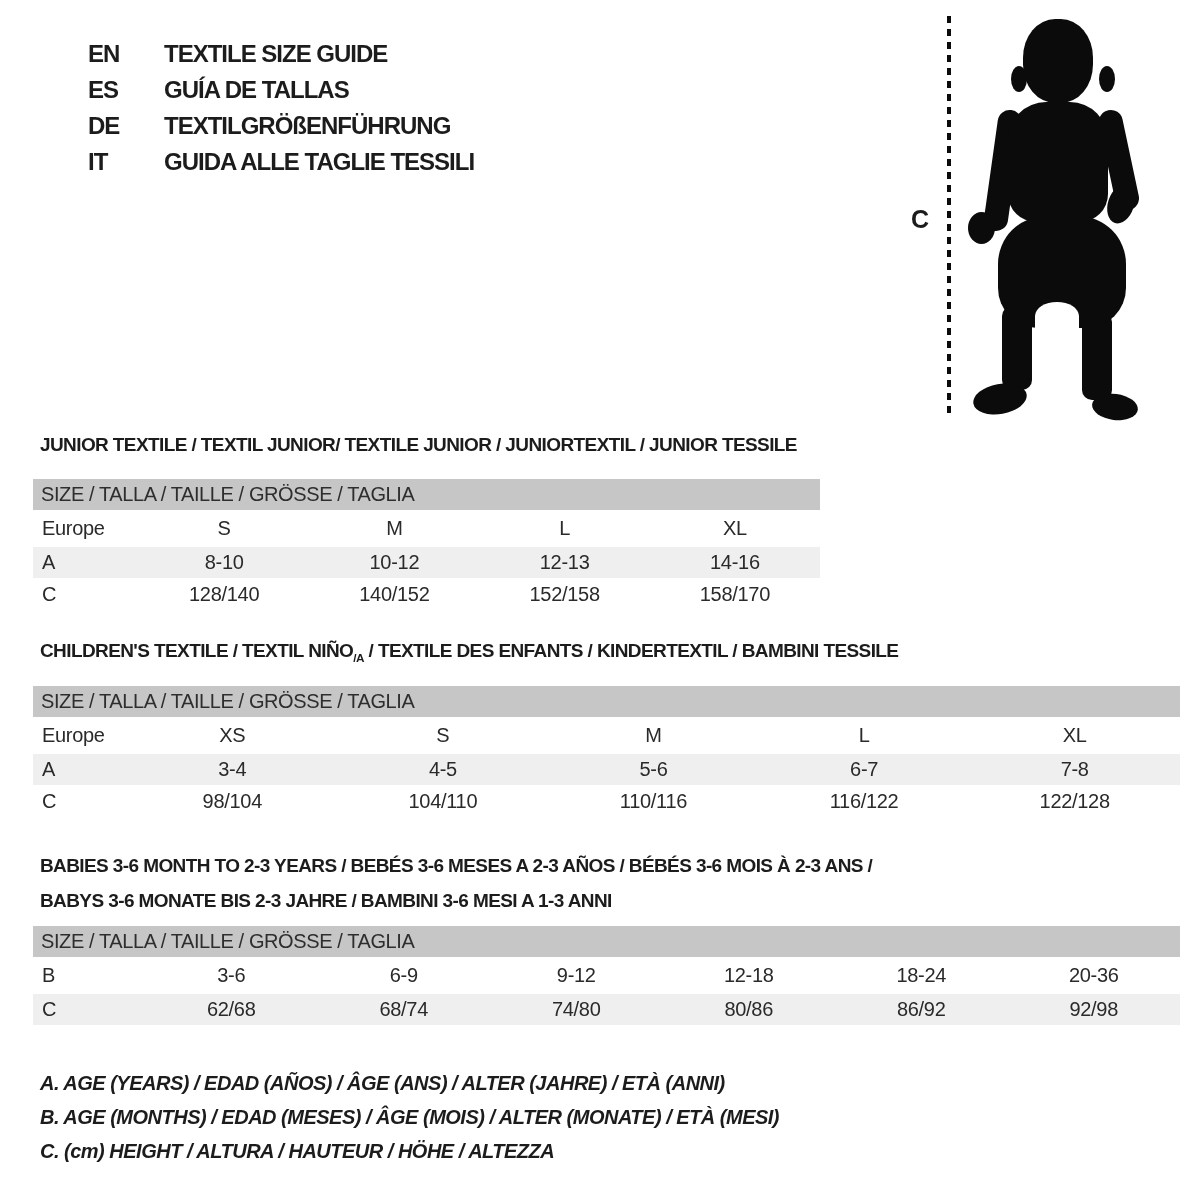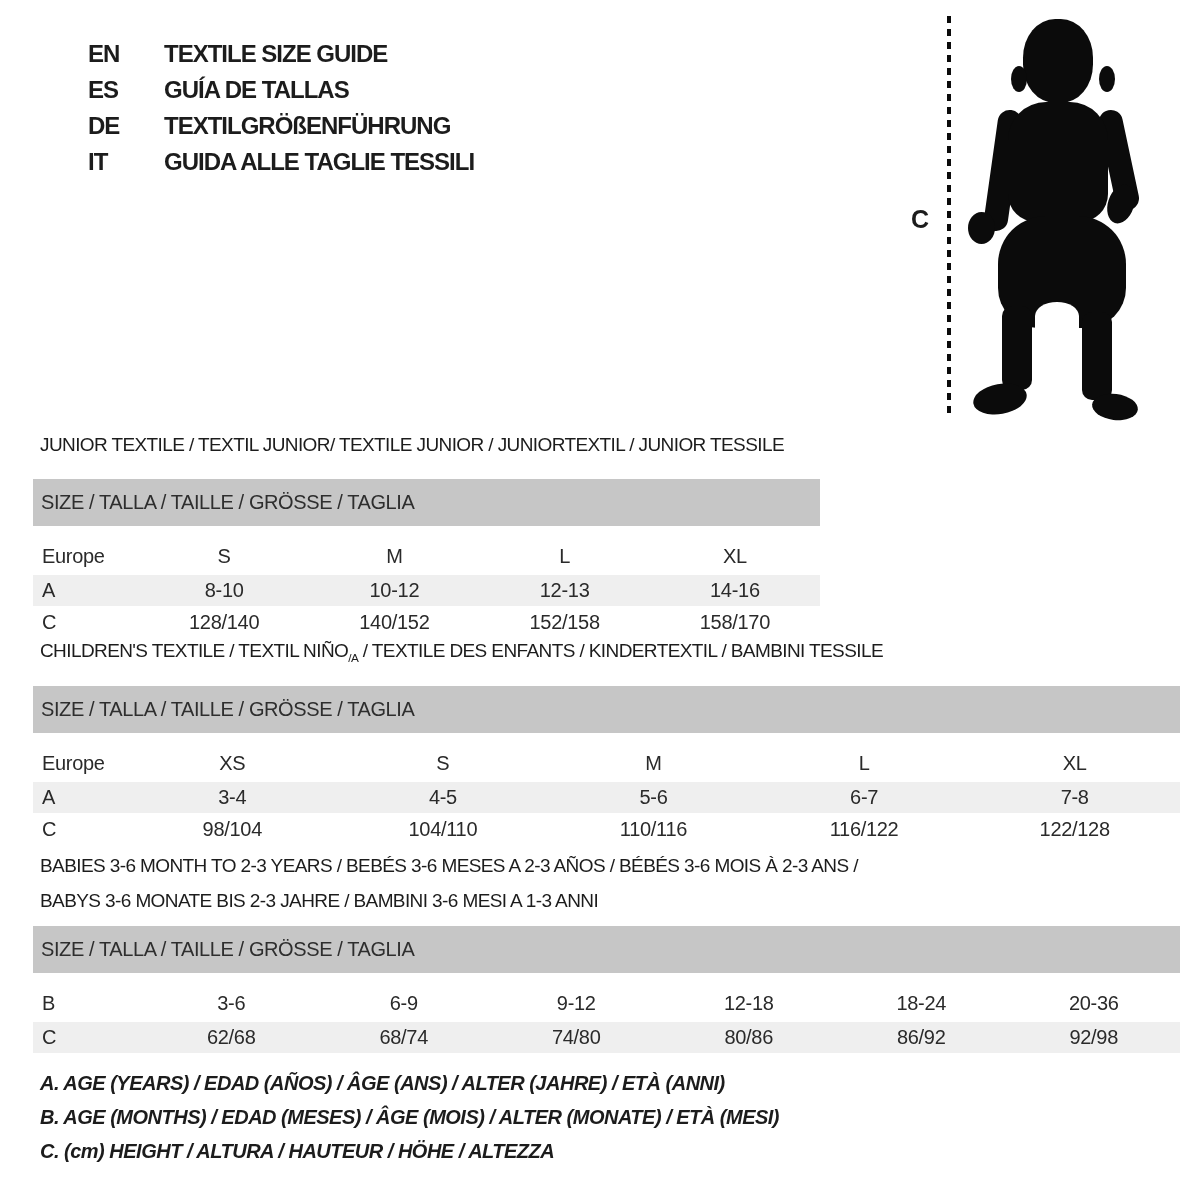--- a/index.html
+++ b/index.html
@@ -27,36 +27,36 @@
   .sil .arm-r  { left:138px; top:96px;  width:24px;  height:102px; border-radius:12px; transform-origin:50% 8%; transform:rotate(-12deg); }
   .sil .hand-r { left:148px; top:170px; width:26px;  height:40px;  border-radius:50%; transform:rotate(18deg); }
   .sil .shorts { left:38px;  top:202px; width:128px; height:112px; border-radius:48px 48px 40px 40px; }
   .sil .notch  { left:75px;  top:288px; width:44px;  height:28px;  border-radius:50% 50% 0 0; background:#fff; }
   .sil .leg-l  { left:42px;  top:292px; width:30px;  height:84px;  border-radius:10px; }
   .sil .leg-r  { left:122px; top:298px; width:30px;  height:88px;  border-radius:10px; }
   .sil .foot-l { left:13px;  top:370px; width:54px;  height:30px;  border-radius:50%; transform:rotate(-10deg); }
   .sil .foot-r { left:132px; top:380px; width:46px;  height:26px;  border-radius:50%; transform:rotate(7deg); }
 
   
-  .section-title { position:absolute; left:40px; font-weight:normal; font-size:19px;
+  .section-title { position:absolute; left:40px; font-weight:bold; font-size:19px;
     letter-spacing:-0.6px; white-space:nowrap; }
   .section-title .sub { font-size:0.62em; vertical-align:sub; }
   #junior-title   { top:434px; }
   #children-title { top:640px; }
   #babies-title   { top:848px; line-height:35px; }
 
   
   .size-table { position:absolute; left:33px; }
   #junior-table   { top:479px; width:787px; }
   #children-table { top:686px; width:1147px; }
   #babies-table   { top:926px; width:1147px; }
-  .band { height:47px; background:var(--band,#c6c6c6); display:flex; align-items:center;
+  .band { height:31px; background:var(--band,#c6c6c6); display:flex; align-items:center;
     padding-left:8px; font-size:20px; letter-spacing:-0.4px; color:#2e2e2e; white-space:nowrap; }
   .trow { display:flex; align-items:center; height:31px; font-size:20px; letter-spacing:-0.3px; color:#2a2a2a; }
-  .trow.first  { height:37px;margin-top:12px; }
+  .trow.first  { height:37px; }
   .trow.last   { height:33px; }
   .trow.shaded { background:var(--row_shaded,#efefef); }
   .trow .lbl { padding-left:9px; }
   #junior-table   .lbl { width:106px; }
   #children-table .lbl { width:94px;  }
   #babies-table   .lbl { width:112px; }
   .trow .val { flex:1; text-align:center; }
 
   
   .legend { position:absolute; left:40px; top:1066px; }

